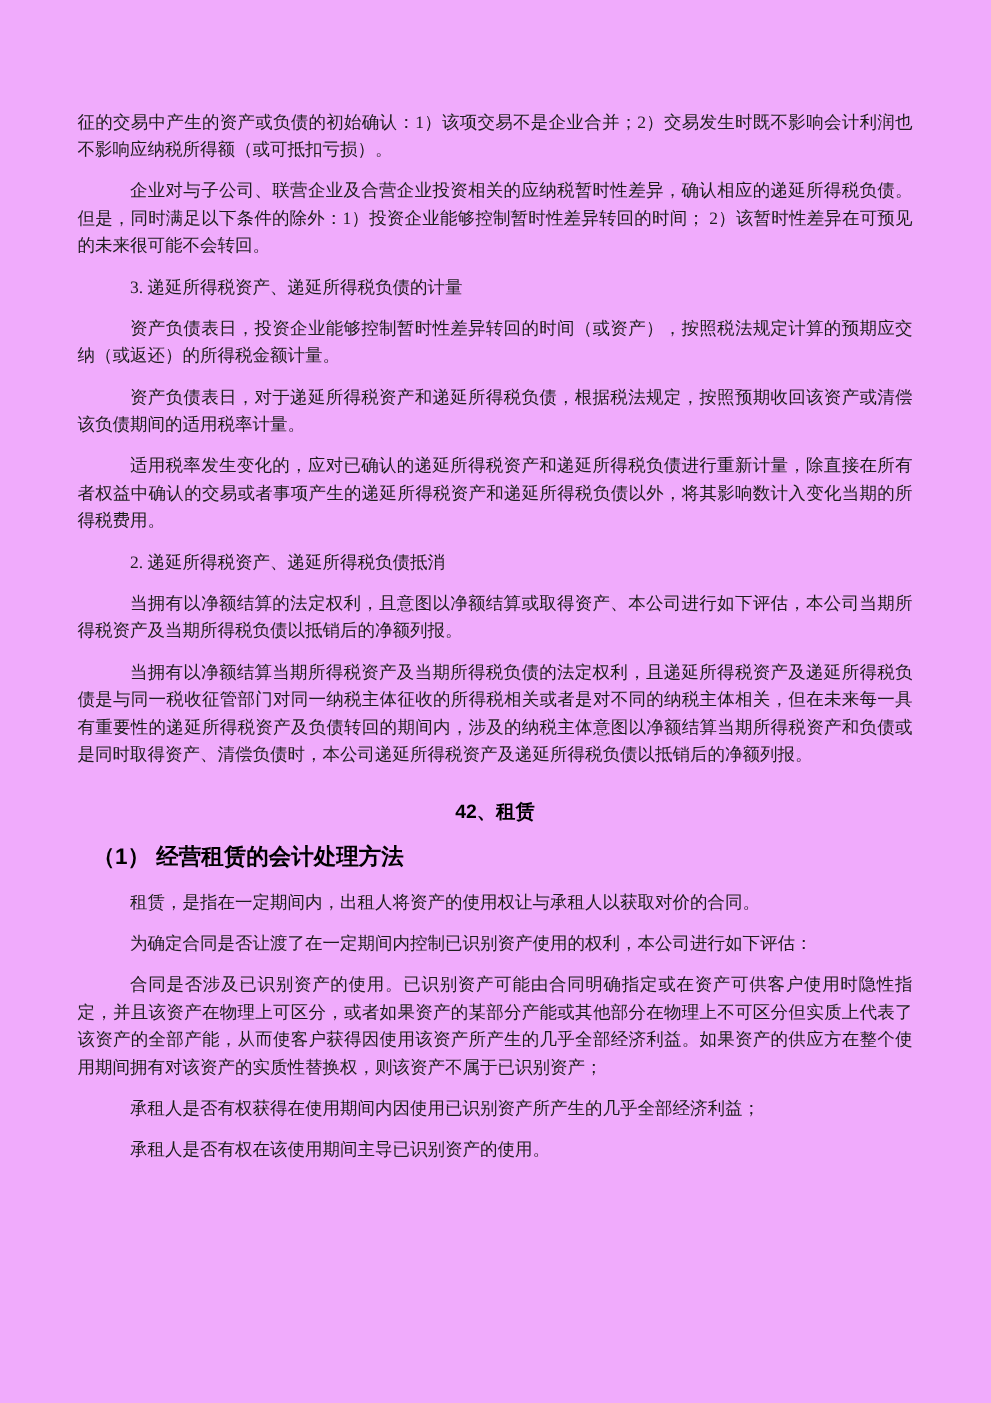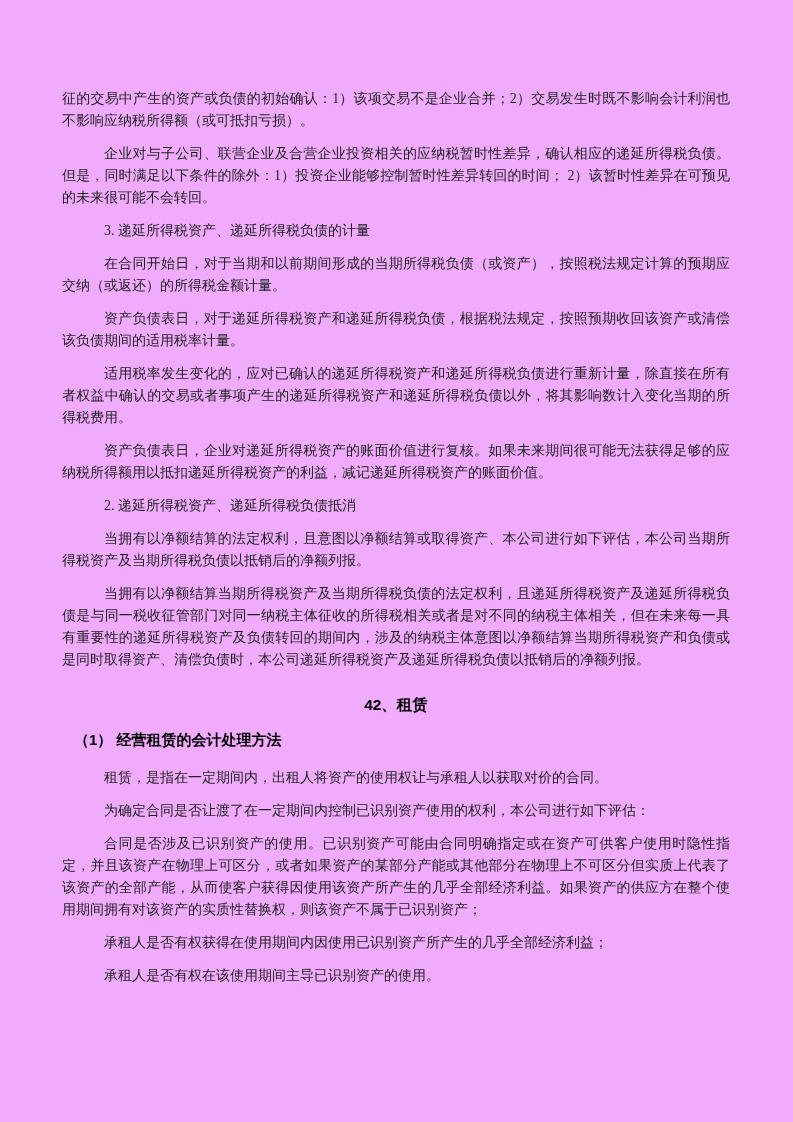--- a/index.html
+++ b/index.html
@@ -35,40 +35,39 @@
     font-size: 15.5px;
     line-height: 20px;
     color: #000000;
     text-indent: 0;
     margin: 24px 0 15px 0;
     text-align: center;
   }
   .sub-heading {
     font-family: "Liberation Sans", "DejaVu Sans", sans-serif;
     font-weight: bold;
-    font-size: 15px;
+    font-size: 18px;
     line-height: 20px;
     color: #000000;
     text-indent: 12px;
     margin: 0 0 17px 0;
     text-align: left;
   }
 </style>
 </head>
 <body>
 
 <div class="page">
   <div class="doc">
     <p class="cont">征的交易中产生的资产或负债的初始确认：1）该项交易不是企业合并；2）交易发生时既不影响会计利润也不影响应纳税所得额（或可抵扣亏损）。</p>
     <p>企业对与子公司、联营企业及合营企业投资相关的应纳税暂时性差异，确认相应的递延所得税负债。但是，同时满足以下条件的除外：1）投资企业能够控制暂时性差异转回的时间； 2）该暂时性差异在可预见的未来很可能不会转回。</p>
     <p class="numitem">3. 递延所得税资产、递延所得税负债的计量</p>
-    <p>在合同开始日，对于当期和以前期间形成的当期所得税负债（或资产），按照税法规定计算的预期应交纳（或返还）的所得税金额计量。</p>
+    <p>资产负债表日，投资企业能够控制暂时性差异转回的时间（或资产），按照税法规定计算的预期应交纳（或返还）的所得税金额计量。</p>
     <p>资产负债表日，对于递延所得税资产和递延所得税负债，根据税法规定，按照预期收回该资产或清偿该负债期间的适用税率计量。</p>
     <p>适用税率发生变化的，应对已确认的递延所得税资产和递延所得税负债进行重新计量，除直接在所有者权益中确认的交易或者事项产生的递延所得税资产和递延所得税负债以外，将其影响数计入变化当期的所得税费用。</p>
-    <p>资产负债表日，企业对递延所得税资产的账面价值进行复核。如果未来期间很可能无法获得足够的应纳税所得额用以抵扣递延所得税资产的利益，减记递延所得税资产的账面价值。</p>
     <p class="numitem">2. 递延所得税资产、递延所得税负债抵消</p>
     <p>当拥有以净额结算的法定权利，且意图以净额结算或取得资产、本公司进行如下评估，本公司当期所得税资产及当期所得税负债以抵销后的净额列报。</p>
     <p>当拥有以净额结算当期所得税资产及当期所得税负债的法定权利，且递延所得税资产及递延所得税负债是与同一税收征管部门对同一纳税主体征收的所得税相关或者是对不同的纳税主体相关，但在未来每一具有重要性的递延所得税资产及负债转回的期间内，涉及的纳税主体意图以净额结算当期所得税资产和负债或是同时取得资产、清偿负债时，本公司递延所得税资产及递延所得税负债以抵销后的净额列报。</p>
     <h2 class="sec-heading">42、租赁</h2>
     <h3 class="sub-heading">（1） 经营租赁的会计处理方法</h3>
     <p>租赁，是指在一定期间内，出租人将资产的使用权让与承租人以获取对价的合同。</p>
     <p>为确定合同是否让渡了在一定期间内控制已识别资产使用的权利，本公司进行如下评估：</p>
     <p>合同是否涉及已识别资产的使用。已识别资产可能由合同明确指定或在资产可供客户使用时隐性指定，并且该资产在物理上可区分，或者如果资产的某部分产能或其他部分在物理上不可区分但实质上代表了该资产的全部产能，从而使客户获得因使用该资产所产生的几乎全部经济利益。如果资产的供应方在整个使用期间拥有对该资产的实质性替换权，则该资产不属于已识别资产；</p>
     <p>承租人是否有权获得在使用期间内因使用已识别资产所产生的几乎全部经济利益；</p>
     <p>承租人是否有权在该使用期间主导已识别资产的使用。</p>

